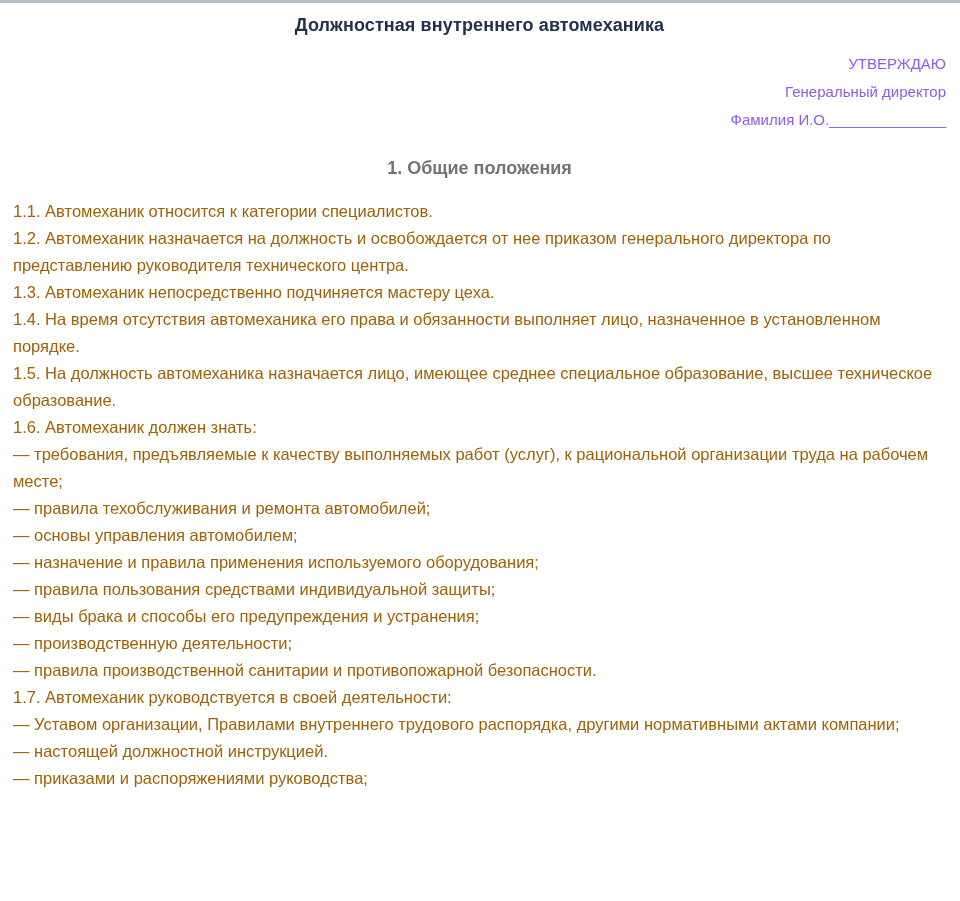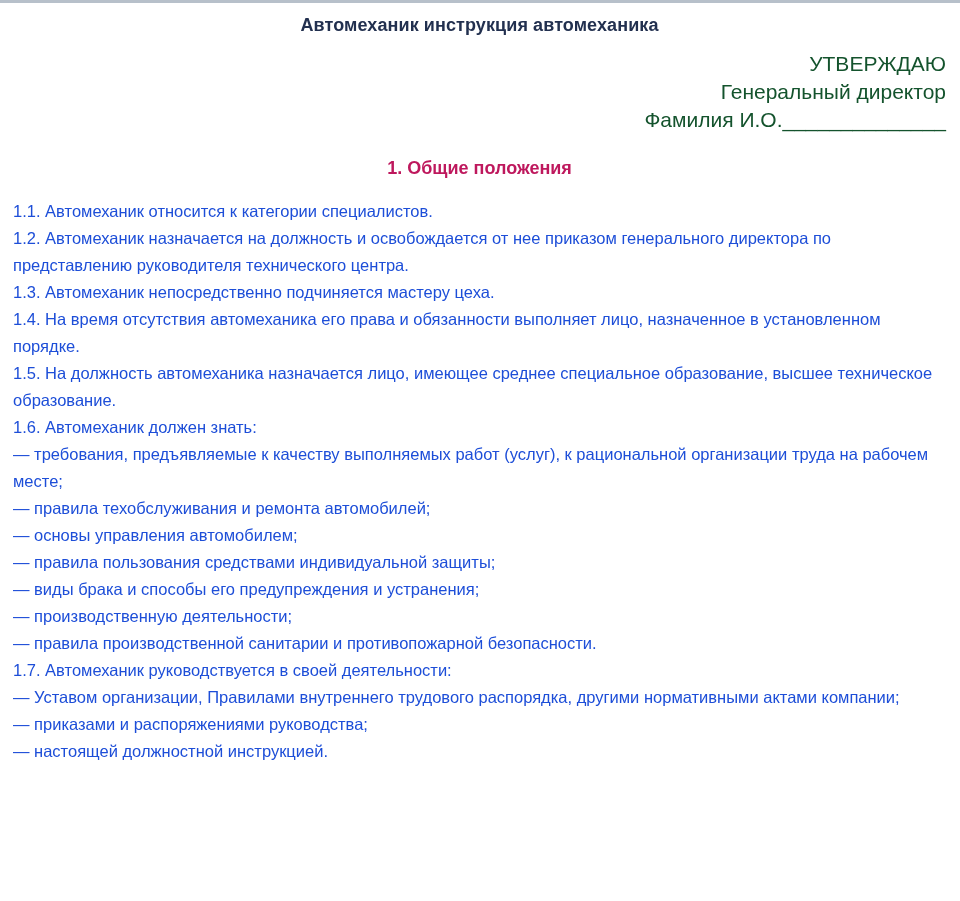--- a/index.html
+++ b/index.html
@@ -19,67 +19,68 @@
   .doc-title {
     text-align: center;
     font-size: 18px;
     font-weight: bold;
     color: #22304f;
     margin: 4px 0 14px 0;
     letter-spacing: 0.1px;
   }
   .approval {
     text-align: right;
-    color: #14532d;
-    font-size: 21px;
+    color: #8b5cf6;
+    font-size: 15px;
     line-height: 28px;
     margin: 10px 0 0 0;
   }
   .section-heading {
     text-align: center;
     font-size: 18px;
     font-weight: bold;
-    color: #be185d;
+    color: #737373;
     margin: 24px 0 19px 0;
   }
   .doc-body p {
     margin: 0;
     font-size: 16.5px;
     line-height: 27px;
-    color: #1d4ed8;
+    color: #a16207;
   }
 </style>
 </head>
 <body>
 
 <div class="doc">
 
-  <h1 class="doc-title">Автомеханик инструкция автомеханика</h1>
+  <h1 class="doc-title">Должностная внутреннего автомеханика</h1>
 
   <div class="approval">
     <div>УТВЕРЖДАЮ</div>
     <div>Генеральный директор</div>
     <div>Фамилия И.О.______________</div>
   </div>
 
   <h2 class="section-heading">1. Общие положения</h2>
 
   <div class="doc-body">
       <p>1.1. Автомеханик относится к категории специалистов.</p>
       <p>1.2. Автомеханик назначается на должность и освобождается от нее приказом генерального директора по представлению руководителя технического центра.</p>
       <p>1.3. Автомеханик непосредственно подчиняется мастеру цеха.</p>
       <p>1.4. На время отсутствия автомеханика его права и обязанности выполняет лицо, назначенное в установленном порядке.</p>
       <p>1.5. На должность автомеханика назначается лицо, имеющее среднее специальное образование, высшее техническое образование.</p>
       <p>1.6. Автомеханик должен знать:</p>
       <p>— требования, предъявляемые к качеству выполняемых работ (услуг), к рациональной организации труда на рабочем месте;</p>
       <p>— правила техобслуживания и ремонта автомобилей;</p>
       <p>— основы управления автомобилем;</p>
+      <p>— назначение и правила применения используемого оборудования;</p>
       <p>— правила пользования средствами индивидуальной защиты;</p>
       <p>— виды брака и способы его предупреждения и устранения;</p>
       <p>— производственную деятельности;</p>
       <p>— правила производственной санитарии и противопожарной безопасности.</p>
       <p>1.7. Автомеханик руководствуется в своей деятельности:</p>
       <p>— Уставом организации, Правилами внутреннего трудового распорядка, другими нормативными актами компании;</p>
+      <p>— настоящей должностной инструкцией.</p>
       <p>— приказами и распоряжениями руководства;</p>
-      <p>— настоящей должностной инструкцией.</p>
     </div>
 
 </div>
 
 </body></html>

